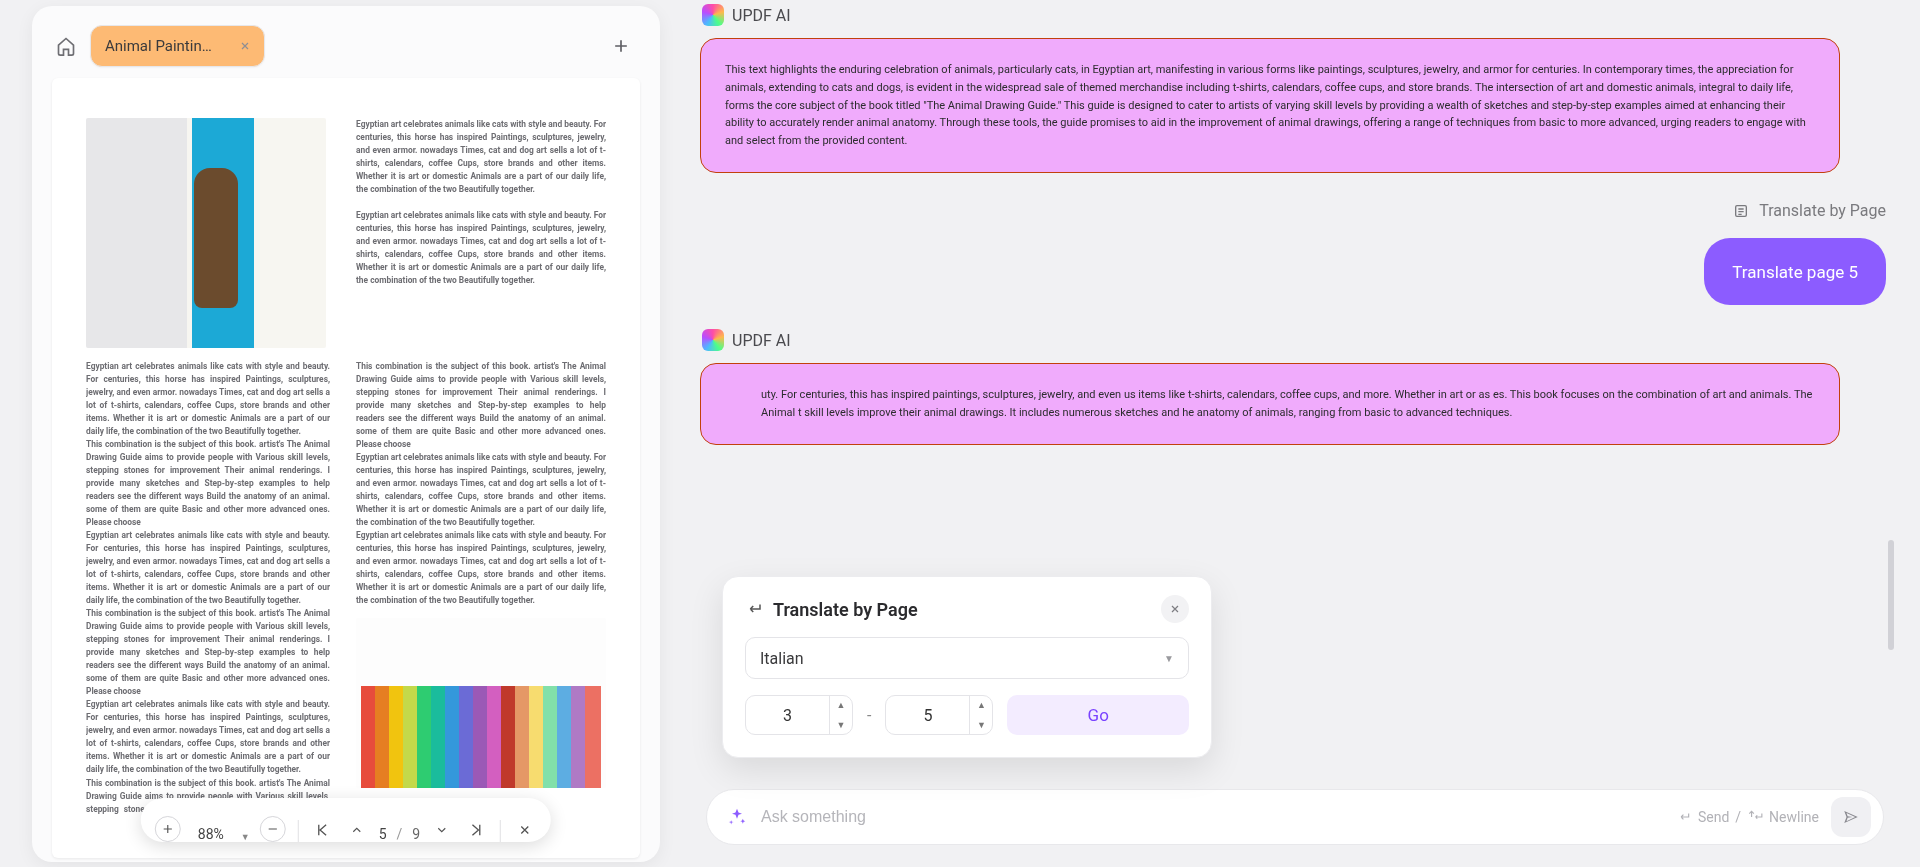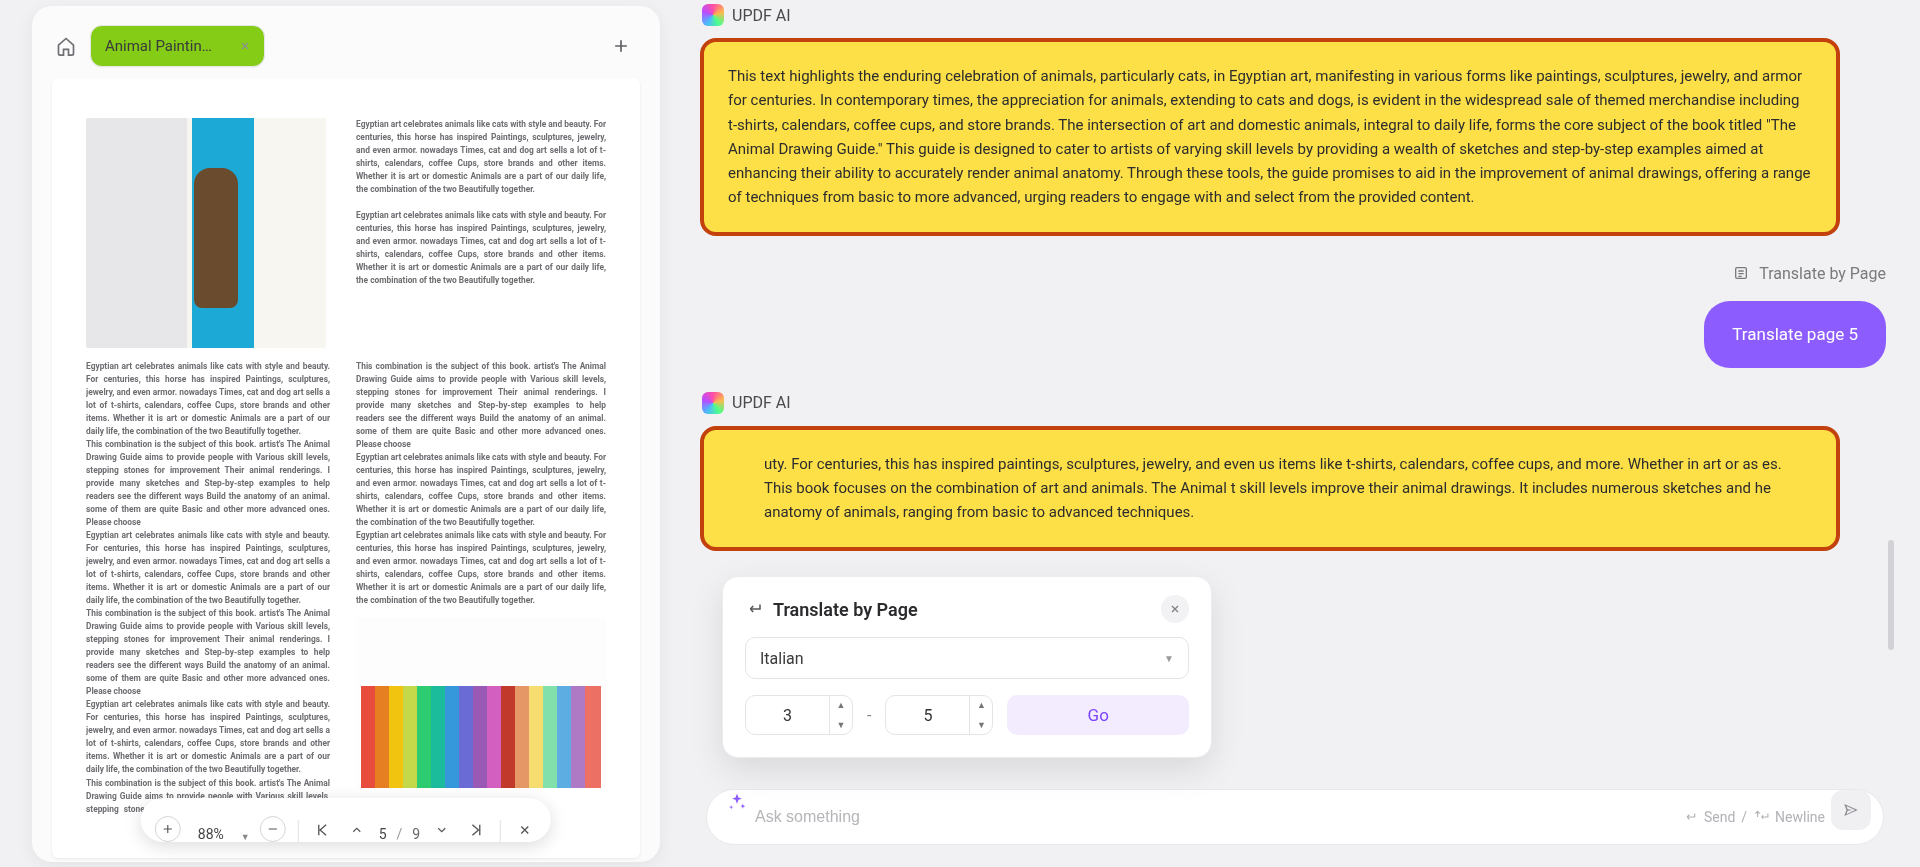--- a/index.html
+++ b/index.html
@@ -32,21 +32,21 @@
   }
   .home-btn {
     width: 32px; height: 32px;
     display: flex; align-items: center; justify-content: center;
     border-radius: 8px;
     cursor: pointer;
     color: #6e6e73;
   }
   .tab {
     height: 42px;
-    background: #84cc16;
+    background: #fdba74;
     border: 1px solid #e7e7ea;
     border-radius: 12px;
     display: flex; align-items: center;
     padding: 0 10px 0 14px;
     gap: 24px;
     min-width: 170px;
     box-shadow: 0 1px 2px rgba(0,0,0,0.04);
   }
   .tab-label { font-size: 15px; color: #3a3a3c; white-space: nowrap; overflow: hidden; text-overflow: ellipsis; max-width: 120px;}
   .tab-close { width: 18px; height: 18px; display:flex;align-items:center;justify-content:center;color:#8e8e93;cursor:pointer;}
@@ -150,38 +150,38 @@
   .clear-btn{
     border:1px solid #e2e2e6; background:#fff; color:#5b5b60;
     height:40px; padding:0 22px; border-radius:20px; font-size:15px;
     display:flex;align-items:center;cursor:pointer;
   }
   .msg-block{ margin: 4px 0 16px 0; }
   .ai-head{display:flex;align-items:center;gap:8px;margin:0 0 12px 2px;}
   .ai-logo{width:22px;height:22px;border-radius:6px;background:conic-gradient(#ff4da6,#ffb84d,#4dff88,#4db8ff,#b84dff,#ff4da6);}
   .ai-name{font-size:16px;color:#4a4a4e;}
   .bubble{
-    background:#fde047; border:4px solid #c2410c; border-radius:16px;
-    padding:22px 24px; font-size:15px; line-height:1.62; color:#2c2c2e;
+    background:#f0abfc; border:1px solid #c2410c; border-radius:16px;
+    padding:22px 24px; font-size:11px; line-height:1.62; color:#2c2c2e;
     max-width: 1140px;
   }
   .translate-row{display:flex;justify-content:flex-end;align-items:center;gap:10px;margin:12px 4px 10px 0;color:#7a7a7e;font-size:16px;}
   .translate-chip{
     background:#8c5cff;color:#fff;border-radius:26px;height:67px;padding:0 28px;
     display:flex;align-items:center;font-size:17px;cursor:pointer;margin:8px 4px 20px auto;width:fit-content;
   }
 
   
   .chat-input-wrap{
     margin-top:auto;
     padding: 4px 6px 22px 6px;
   }
   .chat-input{
     height:56px;background:#fff;border:1px solid #e8e8eb;border-radius:28px;
-    display:flex;padding:0 12px 0 18px;gap:6px;
+    display:flex;align-items:center;padding:0 12px 0 18px;gap:12px;
   }
   .sparkle{width:24px;height:24px;color:#8c5cff;display:flex;align-items:center;justify-content:center;}
   .chat-field{flex:1;border:none;outline:none;font-size:16px;color:#333;background:transparent;}
   .chat-field::placeholder{color:#b5b5ba;}
   .hints{color:#b2b2b7;font-size:14px;display:flex;align-items:center;gap:6px;}
   .hint-icon{display:inline-flex;width:16px;height:16px;align-items:center;justify-content:center;}
   .send-btn{
     width:40px;height:40px;border-radius:12px;background:#f0f0f3;display:flex;align-items:center;justify-content:center;cursor:pointer;color:#8a8a90;
   }
 

